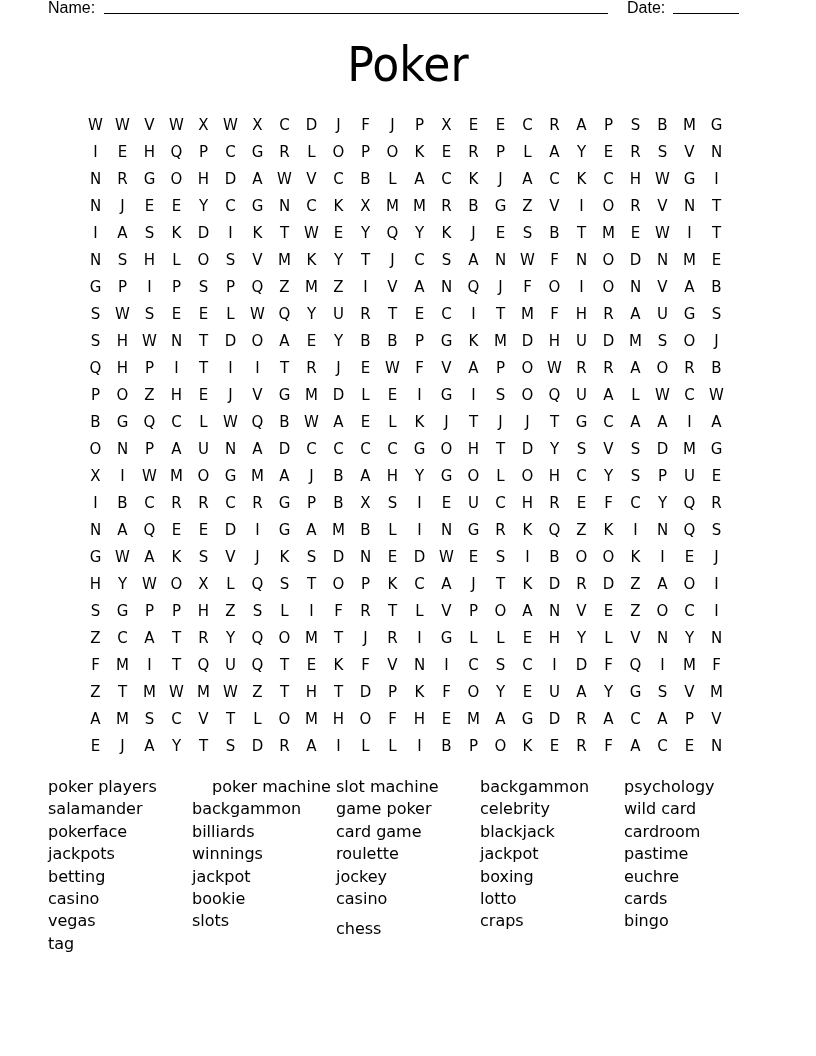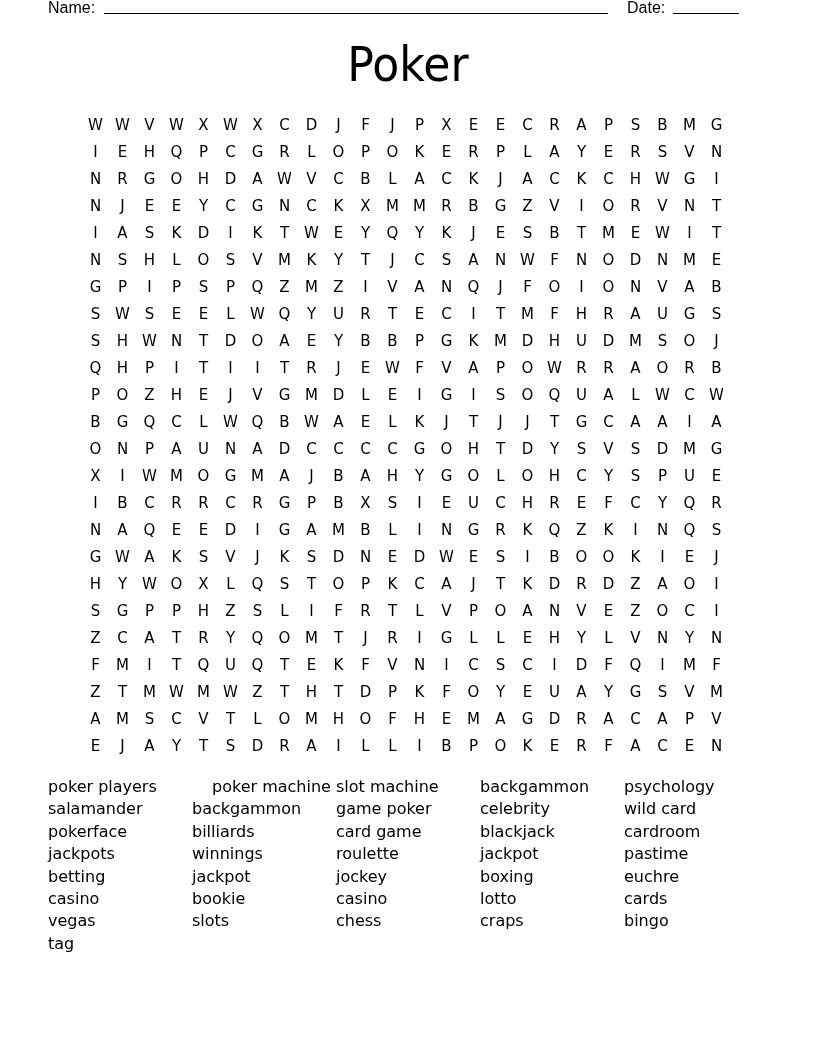--- a/index.html
+++ b/index.html
@@ -699,21 +699,21 @@
     <div class="word" style="grid-area: 5 / 2;">jackpot</div>
     <div class="word" style="grid-area: 6 / 2;">bookie</div>
     <div class="word" style="grid-area: 7 / 2;">slots</div>
     <div class="word" style="grid-area: 8 / 2;"></div>
     <div class="word" style="grid-area: 1 / 3;">slot machine</div>
     <div class="word" style="grid-area: 2 / 3;">game poker</div>
     <div class="word" style="grid-area: 3 / 3;">card game</div>
     <div class="word" style="grid-area: 4 / 3;">roulette</div>
     <div class="word" style="grid-area: 5 / 3;">jockey</div>
     <div class="word" style="grid-area: 6 / 3;">casino</div>
-    <div class="word" style="grid-area: 7 / 3;">chess</div>
+    <div class="word" style="grid-area: 7 / 3; margin-top: 8px;">chess</div>
     <div class="word" style="grid-area: 8 / 3;"></div>
     <div class="word" style="grid-area: 1 / 4;">backgammon</div>
     <div class="word" style="grid-area: 2 / 4;">celebrity</div>
     <div class="word" style="grid-area: 3 / 4;">blackjack</div>
     <div class="word" style="grid-area: 4 / 4;">jackpot</div>
     <div class="word" style="grid-area: 5 / 4;">boxing</div>
     <div class="word" style="grid-area: 6 / 4;">lotto</div>
     <div class="word" style="grid-area: 7 / 4;">craps</div>
     <div class="word" style="grid-area: 8 / 4;"></div>
     <div class="word" style="grid-area: 1 / 5;">psychology</div>

